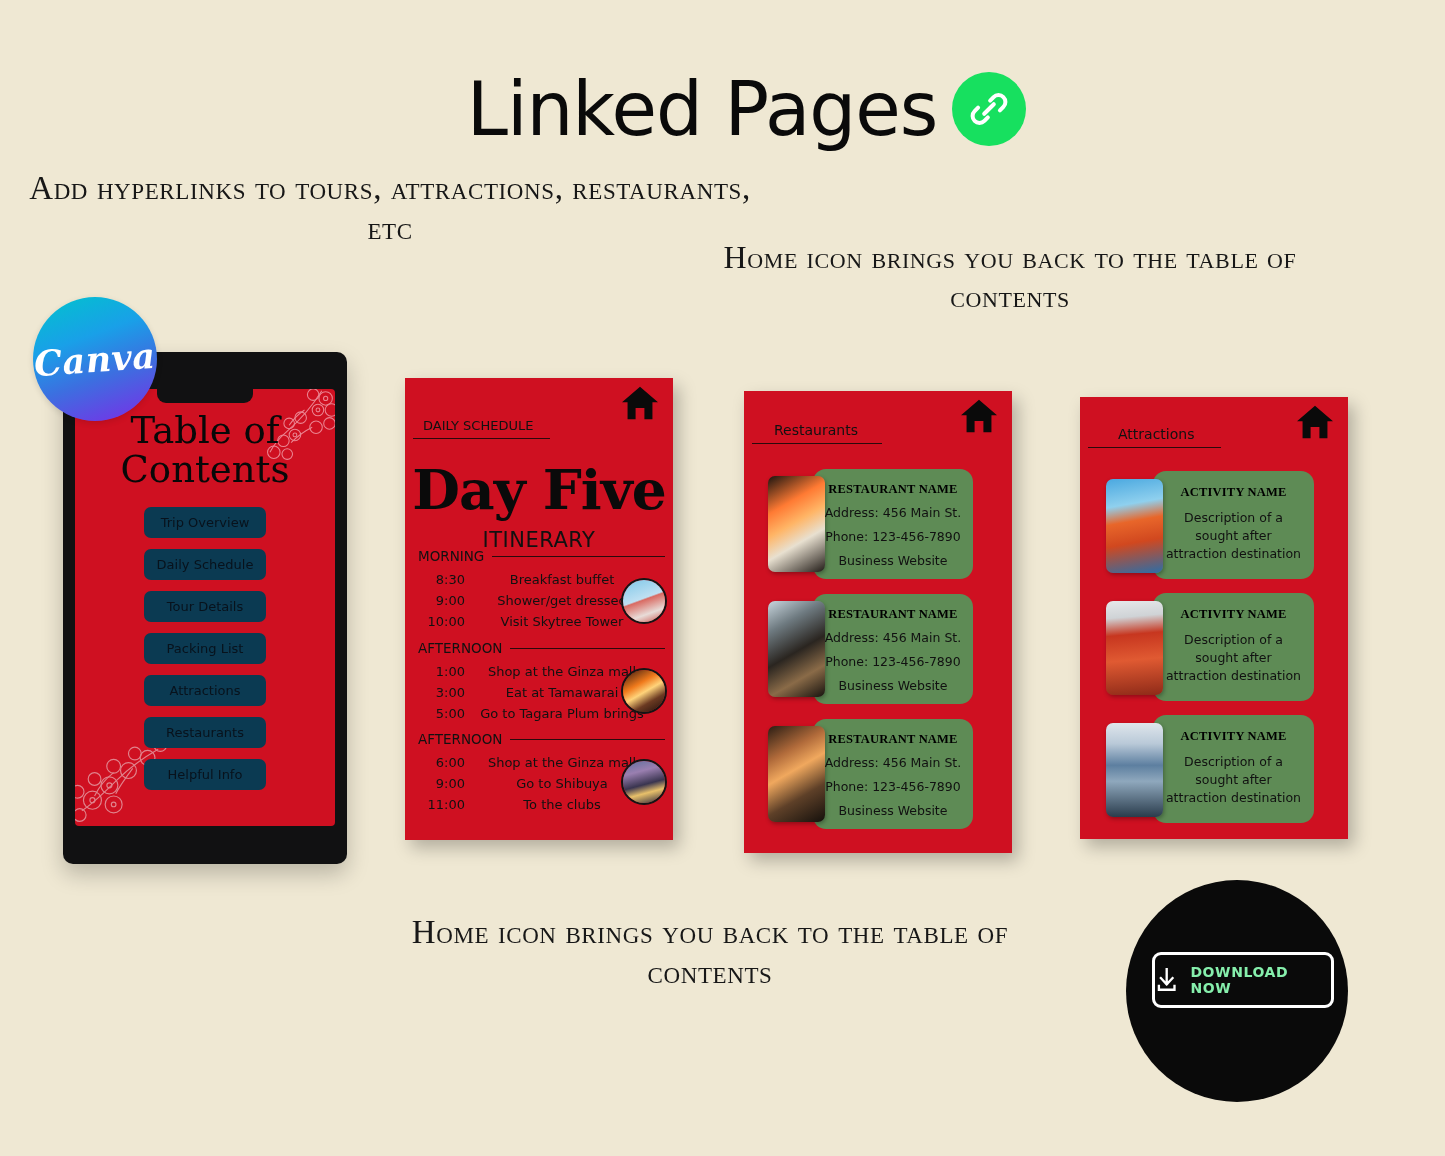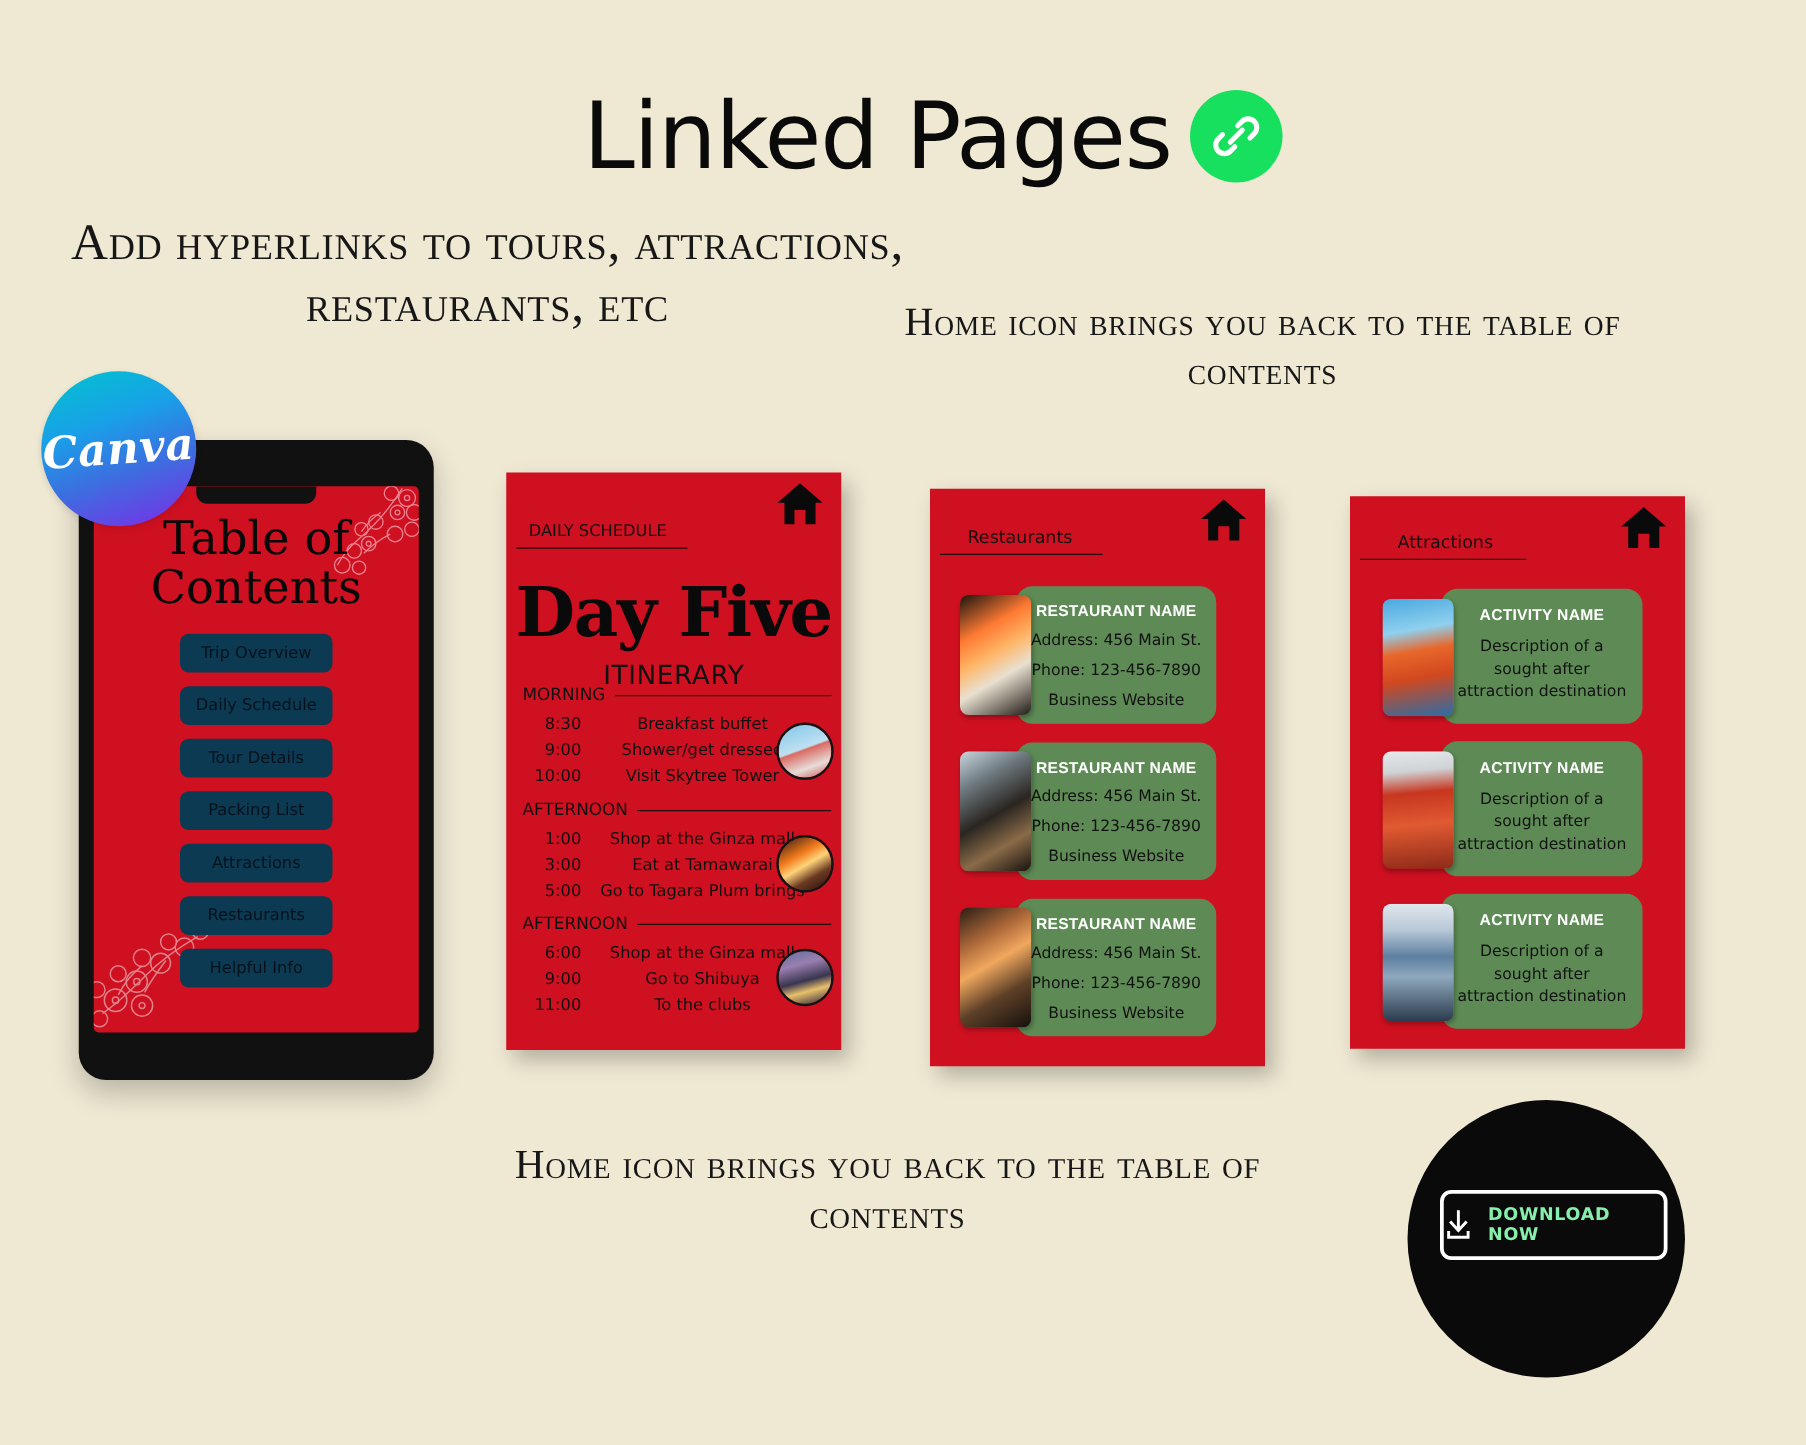--- a/index.html
+++ b/index.html
@@ -25,21 +25,21 @@
     display:flex;align-items:center;justify-content:center;margin-left:-2px;
   }
   .link-badge svg{display:block;}
 
   .serif-caption{
     font-family:"Liberation Serif", serif;
     font-variant:small-caps;
     color:#171717;
     text-align:center;
     line-height:1.22;
-    font-size:41px;
+    font-size:33px;
     letter-spacing:.6px;
   }
   #caption-left{position:absolute;left:20px;top:168px;width:740px;}
   #caption-right{position:absolute;left:660px;top:238px;width:700px;font-size:32px;}
   #caption-bottom{position:absolute;left:370px;top:912px;width:680px;font-size:33px;}
 
   
   .canva-badge{
     position:absolute;left:33px;top:297px;width:124px;height:124px;border-radius:50%;
     background:linear-gradient(160deg,#00c4cc 0%,#19a0e8 35%,#3c6fe0 62%,#7d2ae8 100%);
@@ -48,21 +48,21 @@
   }
   .canva-badge span{
     color:#fff;font-family:"DejaVu Serif", serif;font-style:italic;
     font-weight:bold;font-size:35px;letter-spacing:.5px;
     transform:rotate(-4deg);
   }
 
   
   .tablet{
     position:absolute;left:63px;top:352px;width:284px;height:512px;
-    background:#111112;border-radius:22px;
+    background:#111112;border-radius:10px;
     box-shadow:0 10px 22px rgba(0,0,0,.22);
     z-index:10;
   }
   .tablet-screen{
     position:absolute;left:12px;top:37px;width:260px;height:437px;
     background:#cf1021;border-radius:4px;overflow:hidden;
   }
   .notch{
     position:absolute;left:50%;transform:translateX(-50%);top:0;
     width:96px;height:14px;background:#111112;border-radius:0 0 9px 9px;z-index:5;
@@ -135,22 +135,22 @@
   
   .card{
     position:absolute;background:#5e8b55;border-radius:13px;
   }
   .card-img{
     position:absolute;border-radius:7px;overflow:hidden;
     box-shadow:1px 2px 4px rgba(0,0,0,.3);
   }
   .card-img div{width:100%;height:100%;}
   .card-title{
-    font-family:Liberation Sans, sans-serif;font-weight:bold;font-size:12.5px;
-    color:#ffffff;text-align:center;letter-spacing:.2px;
+    font-family:Liberation Serif, serif;font-weight:bold;font-size:12.5px;
+    color:#000000;text-align:center;letter-spacing:.2px;
   }
   .card-line{
     font-family:"DejaVu Sans", sans-serif;font-size:12.5px;color:#111;
     text-align:center;line-height:1.9;
   }
   .card-desc{
     font-family:"DejaVu Sans", sans-serif;font-size:12.5px;color:#111;
     text-align:center;line-height:1.42;
   }
 

